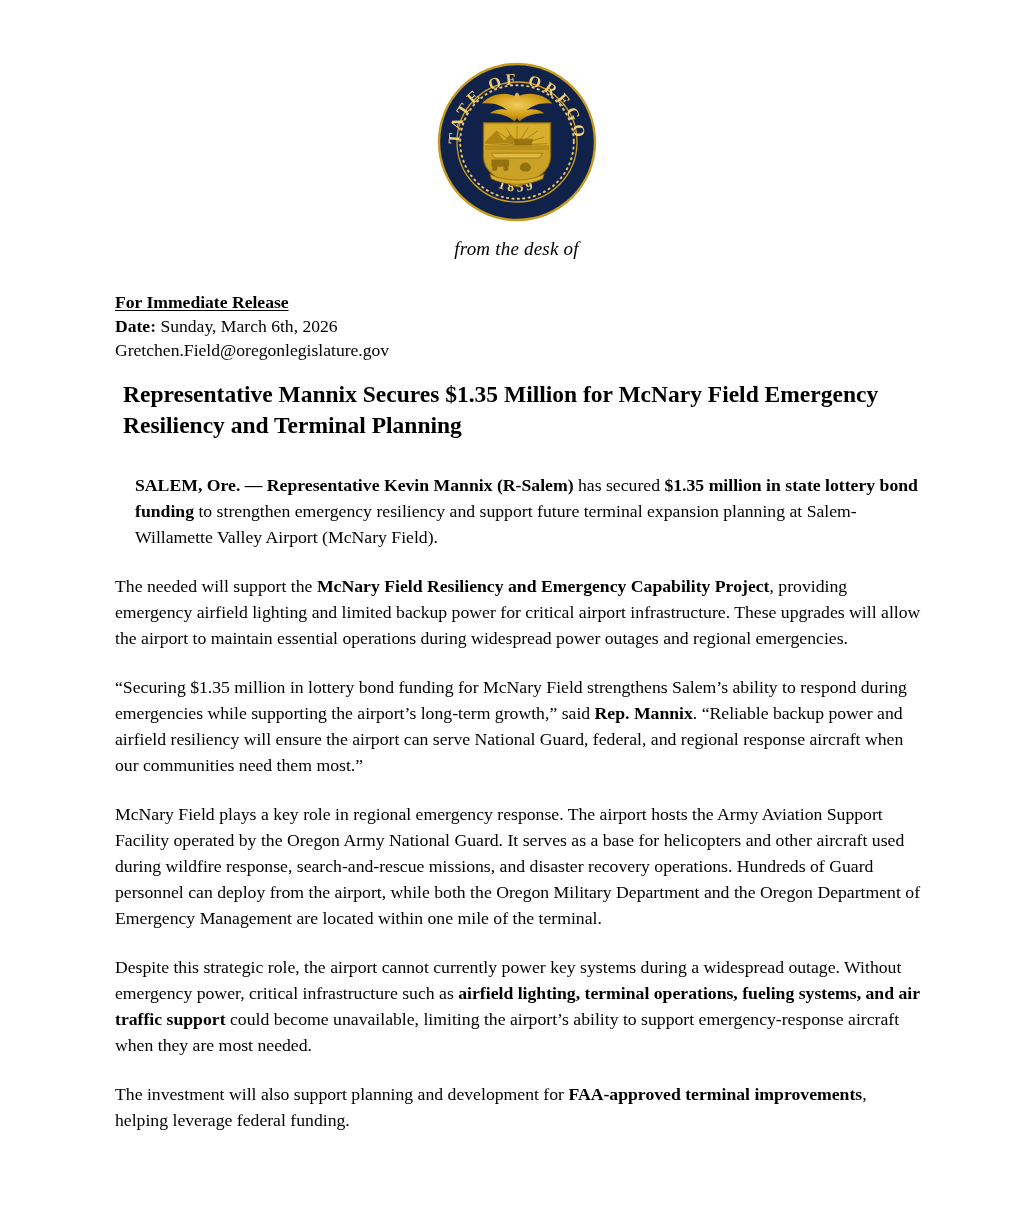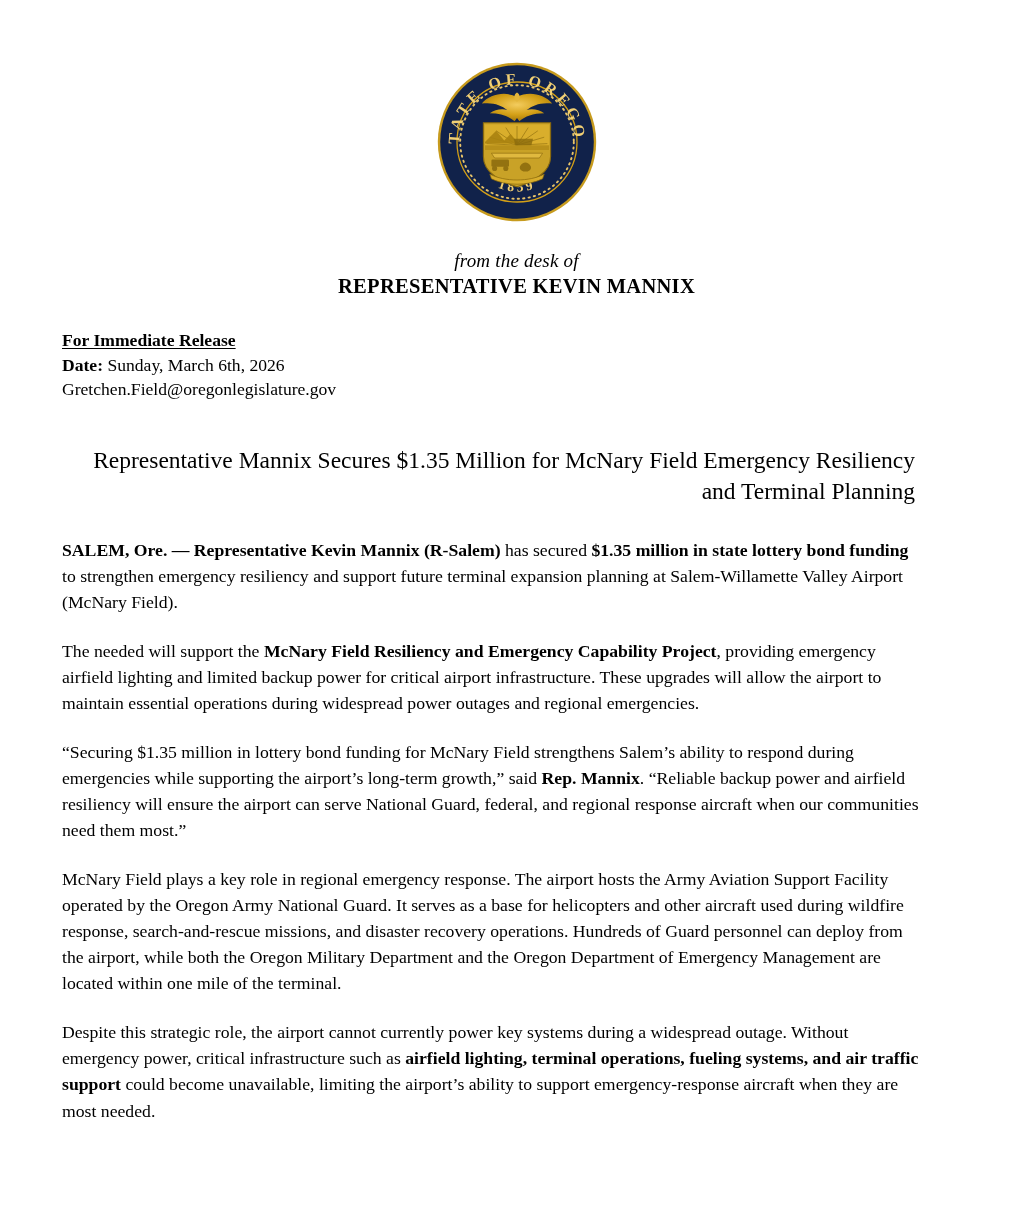--- a/index.html
+++ b/index.html
@@ -31,40 +31,40 @@
   }
   .seal {
     width: 160px;
     height: 160px;
     position: relative;
   }
 
   
   .letterhead {
     text-align: center;
-    margin-top: 28px;
+    margin-top: 16px;
   }
   .desk-line {
     font-style: italic;
     font-size: 19px;
     letter-spacing: 0.2px;
     line-height: 1.15;
   }
   .rep-name {
     font-weight: bold;
     font-size: 20.5px;
     letter-spacing: 0.3px;
     margin-top: 2px;
     line-height: 1.2;
   }
 
   
   .content {
     margin: 0 auto;
-    padding-left: 62px;
+    padding-left: 115px;
     padding-right: 110px;
     box-sizing: border-box;
   }
 
   .meta {
     margin-top: 30px;
     font-size: 17.6px;
     line-height: 1.37;
   }
   .meta .release {
@@ -72,36 +72,36 @@
     text-decoration: underline;
     text-underline-offset: 2px;
   }
   .meta .lbl {
     font-weight: bold;
     text-align: center;
   }
   .meta-row { white-space: nowrap; }
 
   .headline {
-    text-align: right;
-    font-weight: normal;
+    text-align: left;
+    font-weight: bold;
     font-size: 23.5px;
     line-height: 1.33;
-    margin-top: 44px;
+    margin-top: 17px;
     padding: 0 8px;
   }
 
   p.body-par {
     font-size: 17.7px;
     line-height: 1.47;
     margin: 0;
     margin-top: 23px;
     text-align: left;
   }
-  p.body-par.first { margin-top: 30px; }
+  p.body-par.first { margin-top: 30px; margin-left: 20px; }
   b, strong { font-weight: bold; }
 </style>
 </head>
 <body>
 
 <div class="page">
 
   <div class="seal-wrap">
     <div class="seal">
       <svg viewBox="0 0 200 200" width="160" height="160" aria-hidden="true">
@@ -171,21 +171,20 @@
           <path d="M68 114 L132 114 L128 120 L72 120 Z" fill="#e0b93f" stroke="#8a6a0d" stroke-width="0.8"></path>
 
           <path d="M66 140 C 84 150, 116 150, 134 140 L 132 146 C 114 155, 86 155, 68 146 Z" fill="#d9ae2c" stroke="#8a6a0d" stroke-width="0.9"></path>
         </g>
       </svg>
     </div>
   </div>
 
   <div class="letterhead">
     <div class="desk-line">from the desk of</div>
-    <div class="rep-name">REPRESENTATIVE KEVIN MANNIX</div>
   </div>
 
   <div class="content">
 
     <div class="meta">
       <div class="meta-row">
         <span class="release">For Immediate Release</span>
       </div>
       <div class="meta-row">
         <span class="lbl">Date:</span>
@@ -211,15 +210,18 @@
     </p>
 
     <p class="body-par">
       <span>McNary Field plays a key role in regional emergency response. The airport hosts the Army Aviation Support Facility operated by the Oregon Army National Guard. It serves as a base for helicopters and other aircraft used during wildfire response, search-and-rescue missions, and disaster recovery operations. Hundreds of Guard personnel can deploy from the airport, while both the Oregon Military Department and the Oregon Department of Emergency Management are located within one mile of the terminal.</span>
     </p>
 
     <p class="body-par">
       <span>Despite this strategic role, the airport cannot currently power key systems during a widespread outage. Without emergency power, critical infrastructure such as </span><b>airfield lighting, terminal operations, fueling systems, and air traffic support</b><span> could become unavailable, limiting the airport’s ability to support emergency-response aircraft when they are most needed.</span>
     </p>
 
+    <p class="body-par">
+      <span>The investment will also support planning and development for </span><b>FAA-approved terminal improvements</b><span>, helping leverage federal funding.</span>
+    </p>
 
   </div>
 </div>
 
 </body></html>

